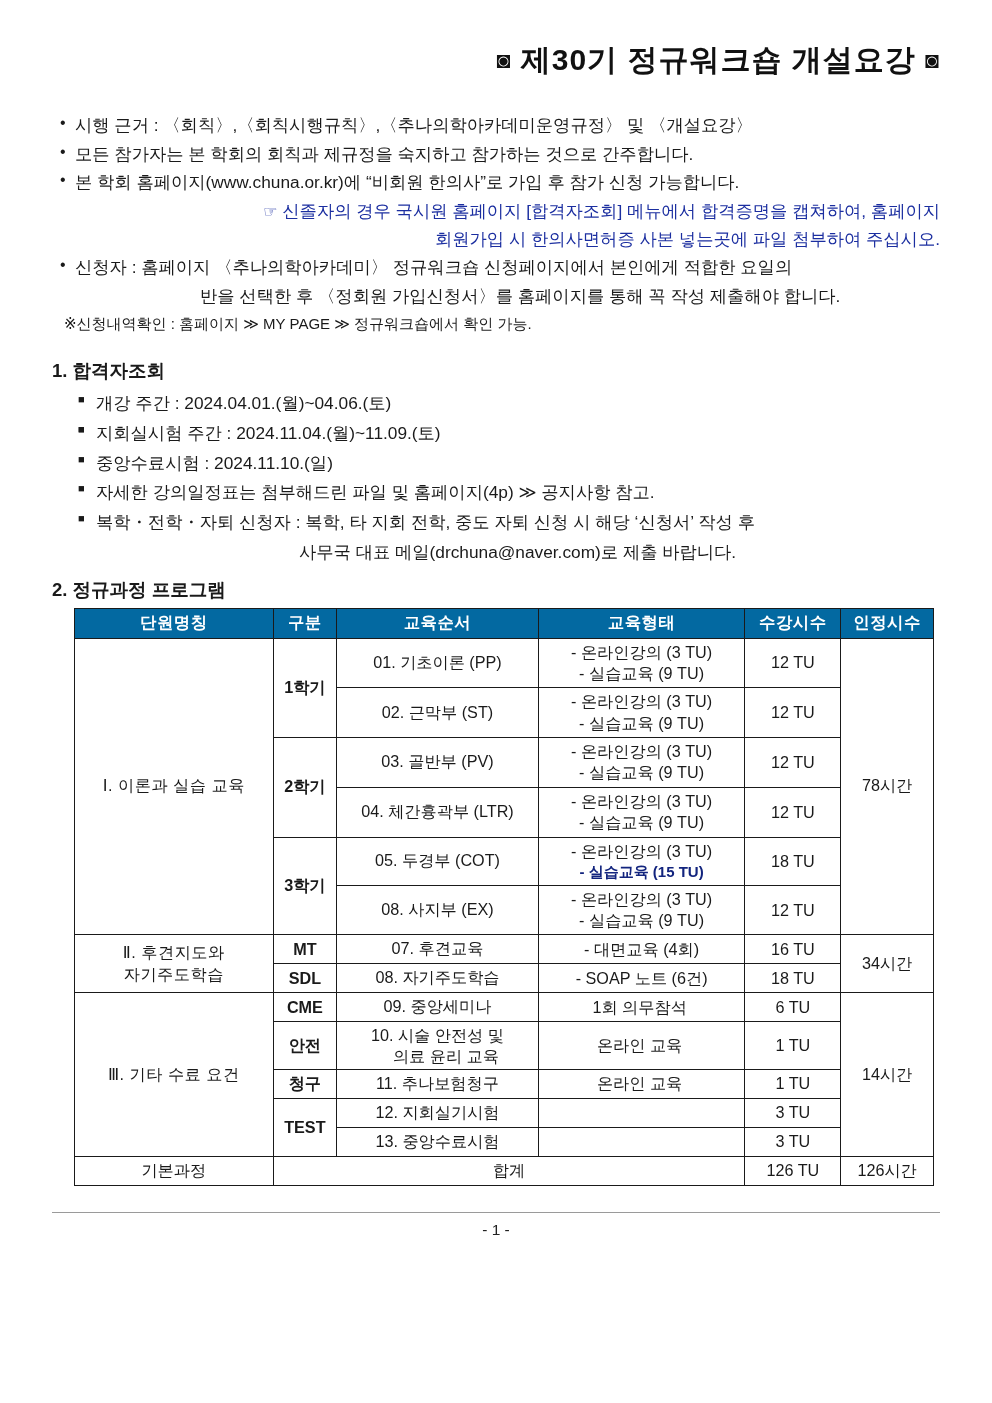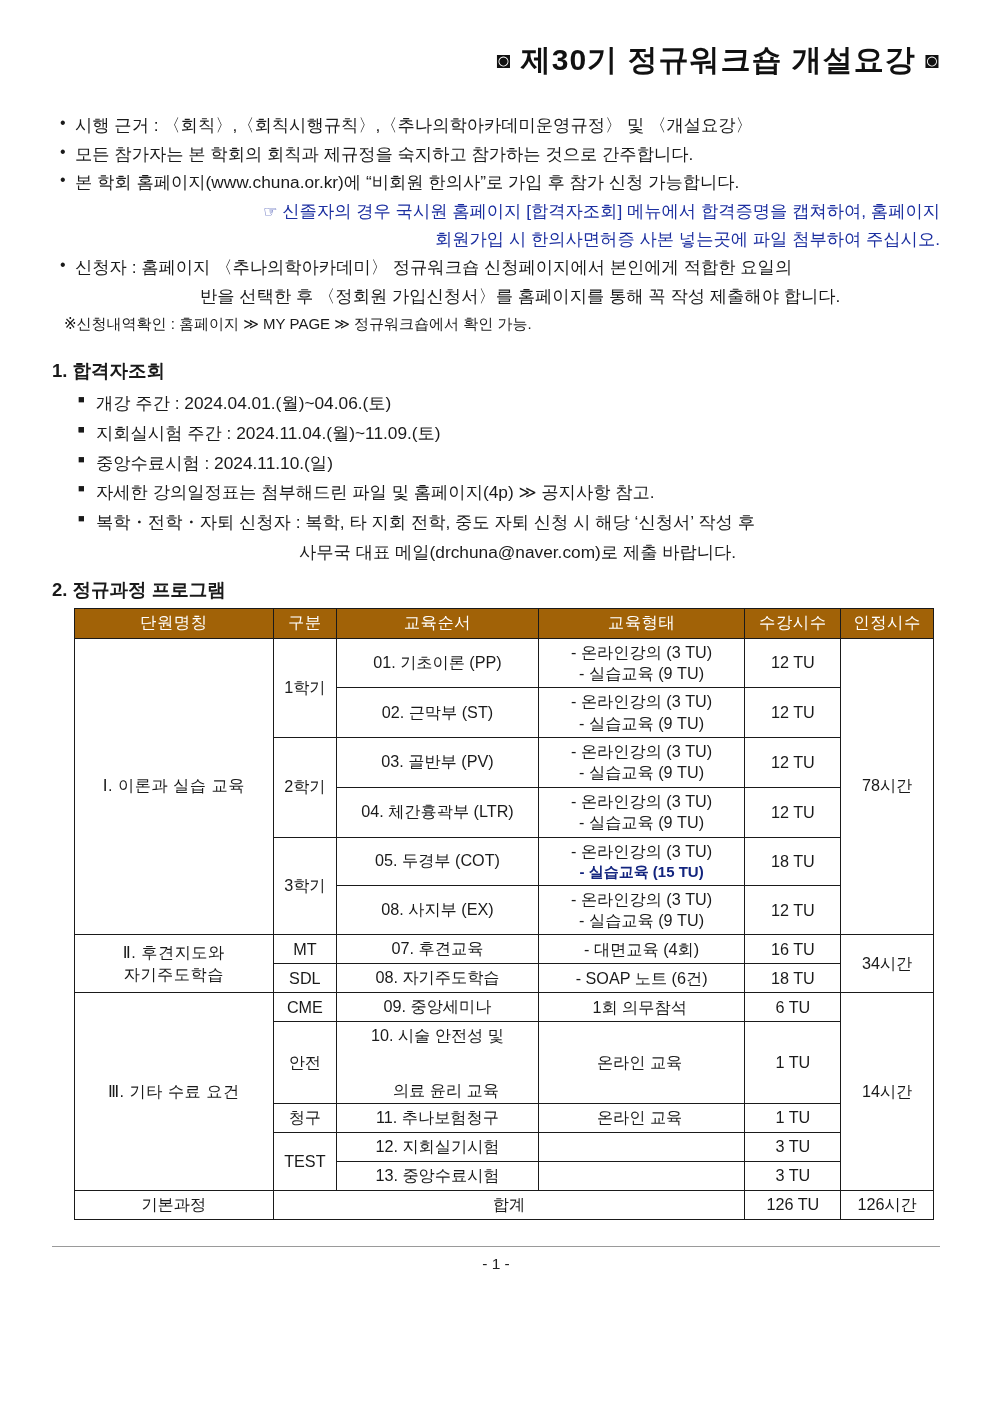--- a/index.html
+++ b/index.html
@@ -97,23 +97,23 @@
     table-layout: fixed;
   }
   table.program th, table.program td {
     border: 1px solid #1a1a1a;
     text-align: center;
     vertical-align: middle;
     font-size: 16.2px;
     padding: 3px 4px;
   }
   table.program thead th {
-    background: #a16207;
+    background: #0369a1;
     color: #ffffff;
-    font-weight: normal;
+    font-weight: bold;
     font-size: 16.4px;
     height: 30px;
     letter-spacing: 0.5px;
   }
   td.leftcol {
     font-size: 16.6px;
     letter-spacing: 0.5px;
   }
   td.order {
     text-align: left;
@@ -130,21 +130,21 @@
     text-align: center;
     padding-left: 0;
     font-size: 16.2px;
   }
   td.form .bold-blue {
     color: #12247e;
     font-weight: bold;
     font-size: 15px;
   }
   td.hours { font-size: 16.2px; }
-  td.term { font-size: 16.4px; }
+  td.term { font-size: 16.4px; font-weight: bold; }
   td.total-label { font-size: 16.6px; }
   td.total-mid { font-size: 16.6px; }
   .two-line { line-height: 1.25; font-size: 15.3px; }
   
   .footer-rule {
     margin: 26px 0 0 0;
     border-top: 1px solid #9a9a9a;
     width: 888px;
   }
   .page-num {
@@ -331,21 +331,21 @@
         <td class="term">CME</td>
         <td class="order">09. 중앙세미나</td>
         <td class="form center">1회 의무참석</td>
         <td class="hours">6 TU</td>
         <td class="credit" rowspan="5">14시간</td>
       </tr>
       <tr>
         <td class="term">안전</td>
         <td class="order two-line">
           <div>10. 시술 안전성 및</div>
-          <div style="padding-left:17px;margin-top:34px;">의료 윤리 교육</div>
+          <div style="padding-left:17px;">의료 윤리 교육</div>
         </td>
         <td class="form center">온라인 교육</td>
         <td class="hours">1 TU</td>
       </tr>
       <tr>
         <td class="term">청구</td>
         <td class="order">11. 추나보험청구</td>
         <td class="form center">온라인 교육</td>
         <td class="hours">1 TU</td>
       </tr>

